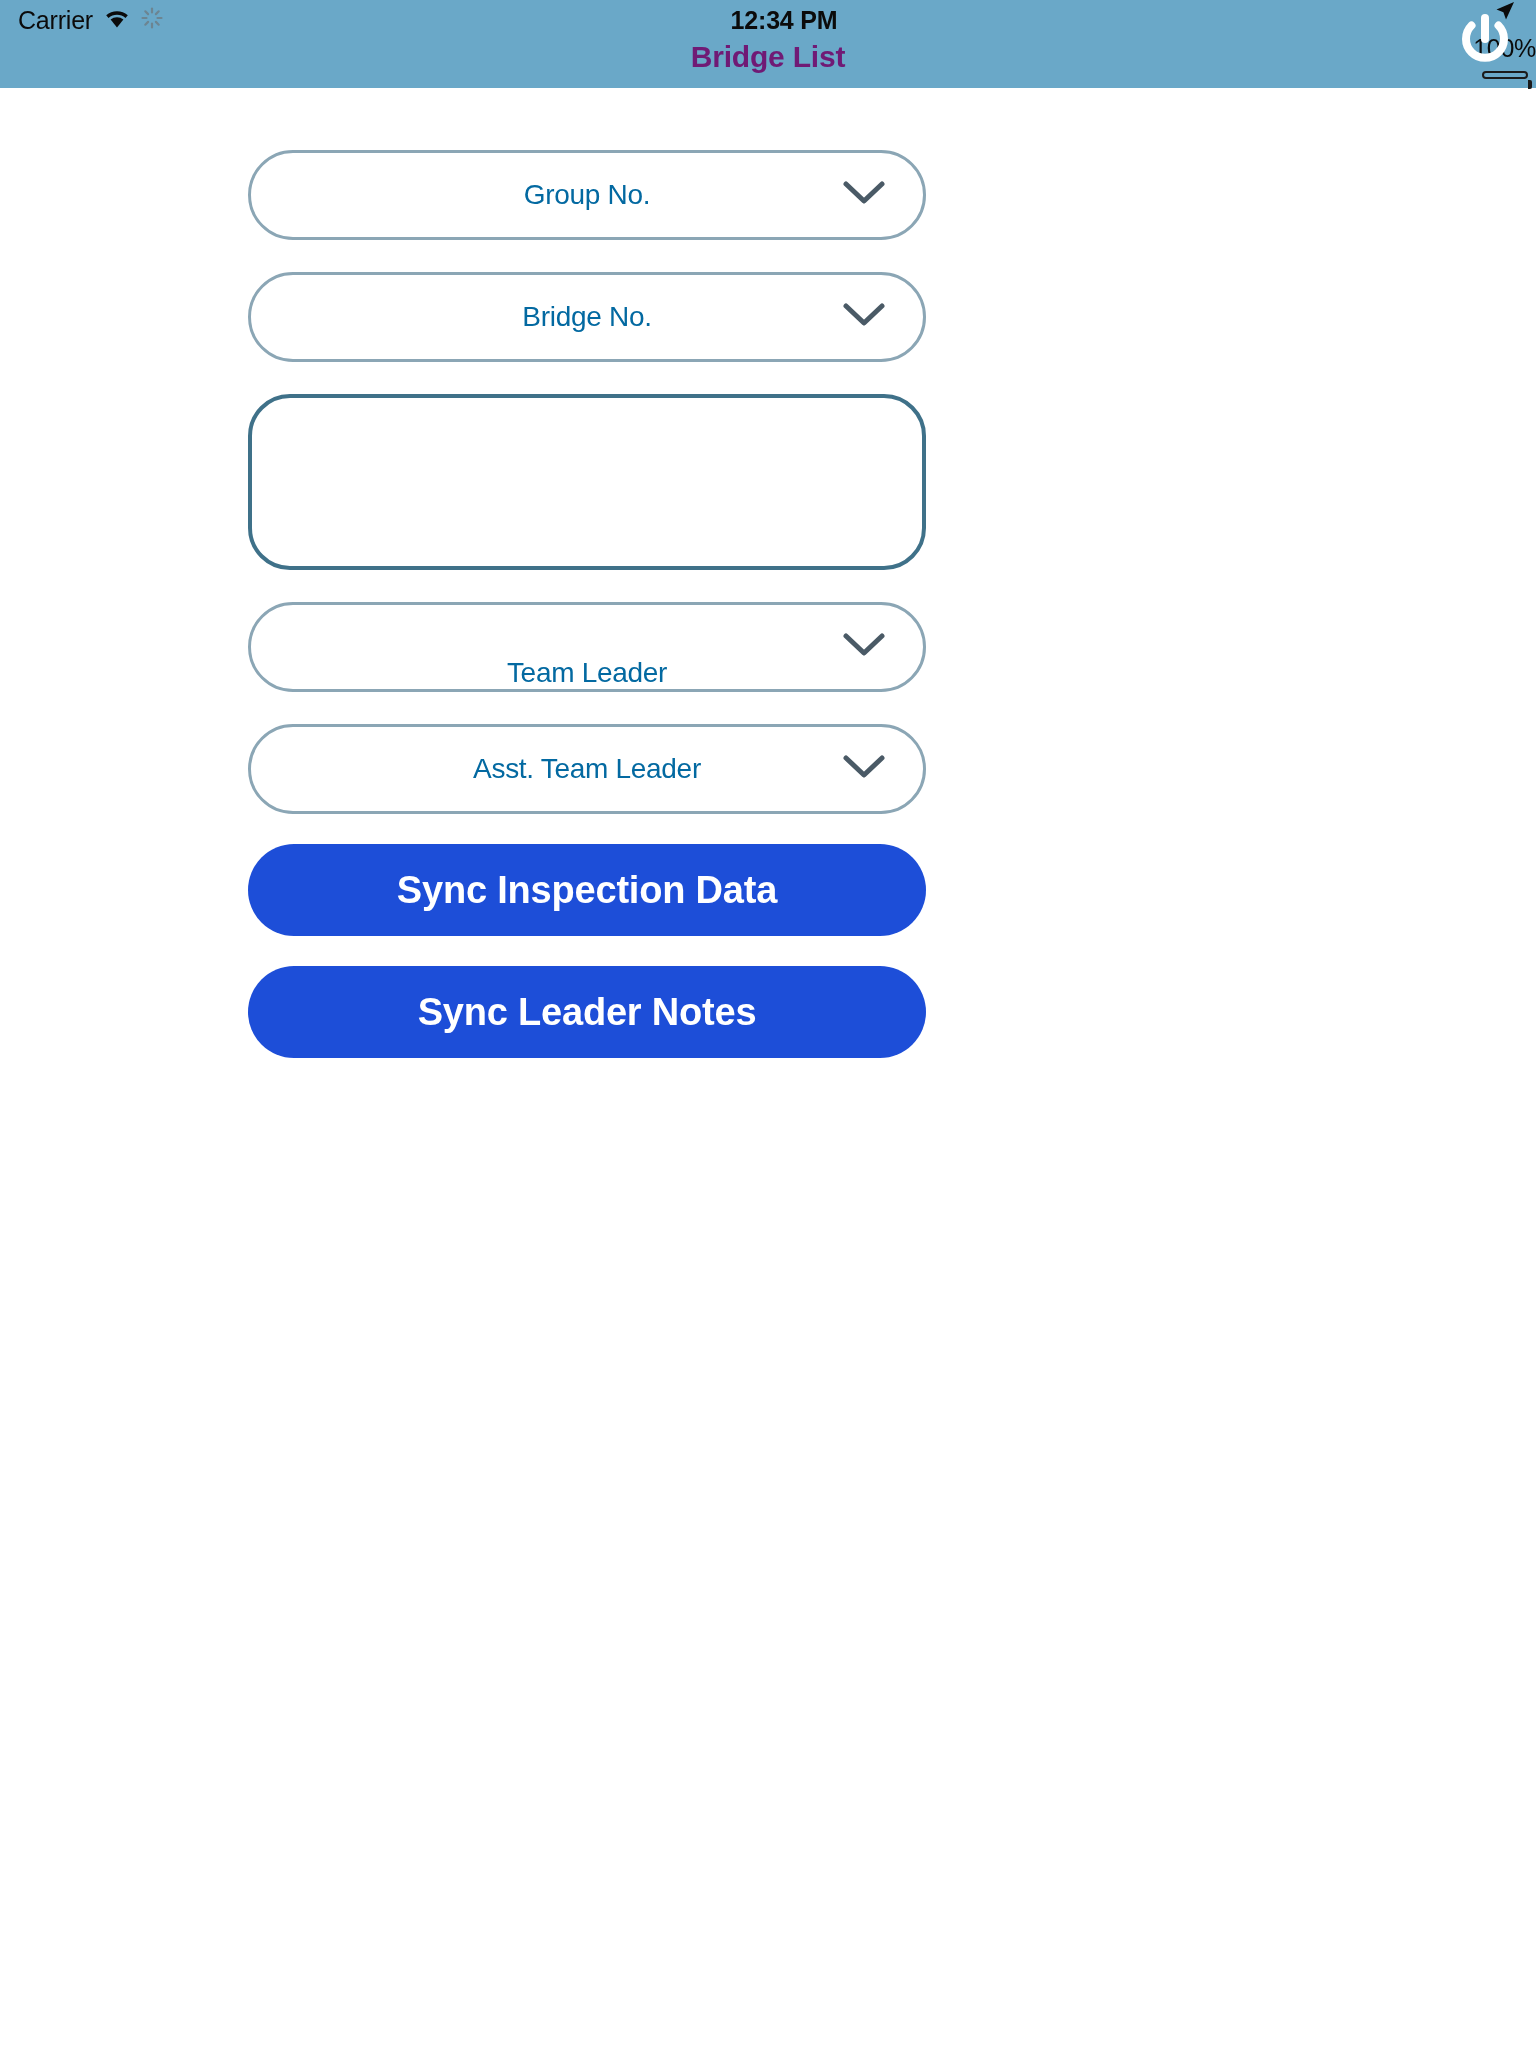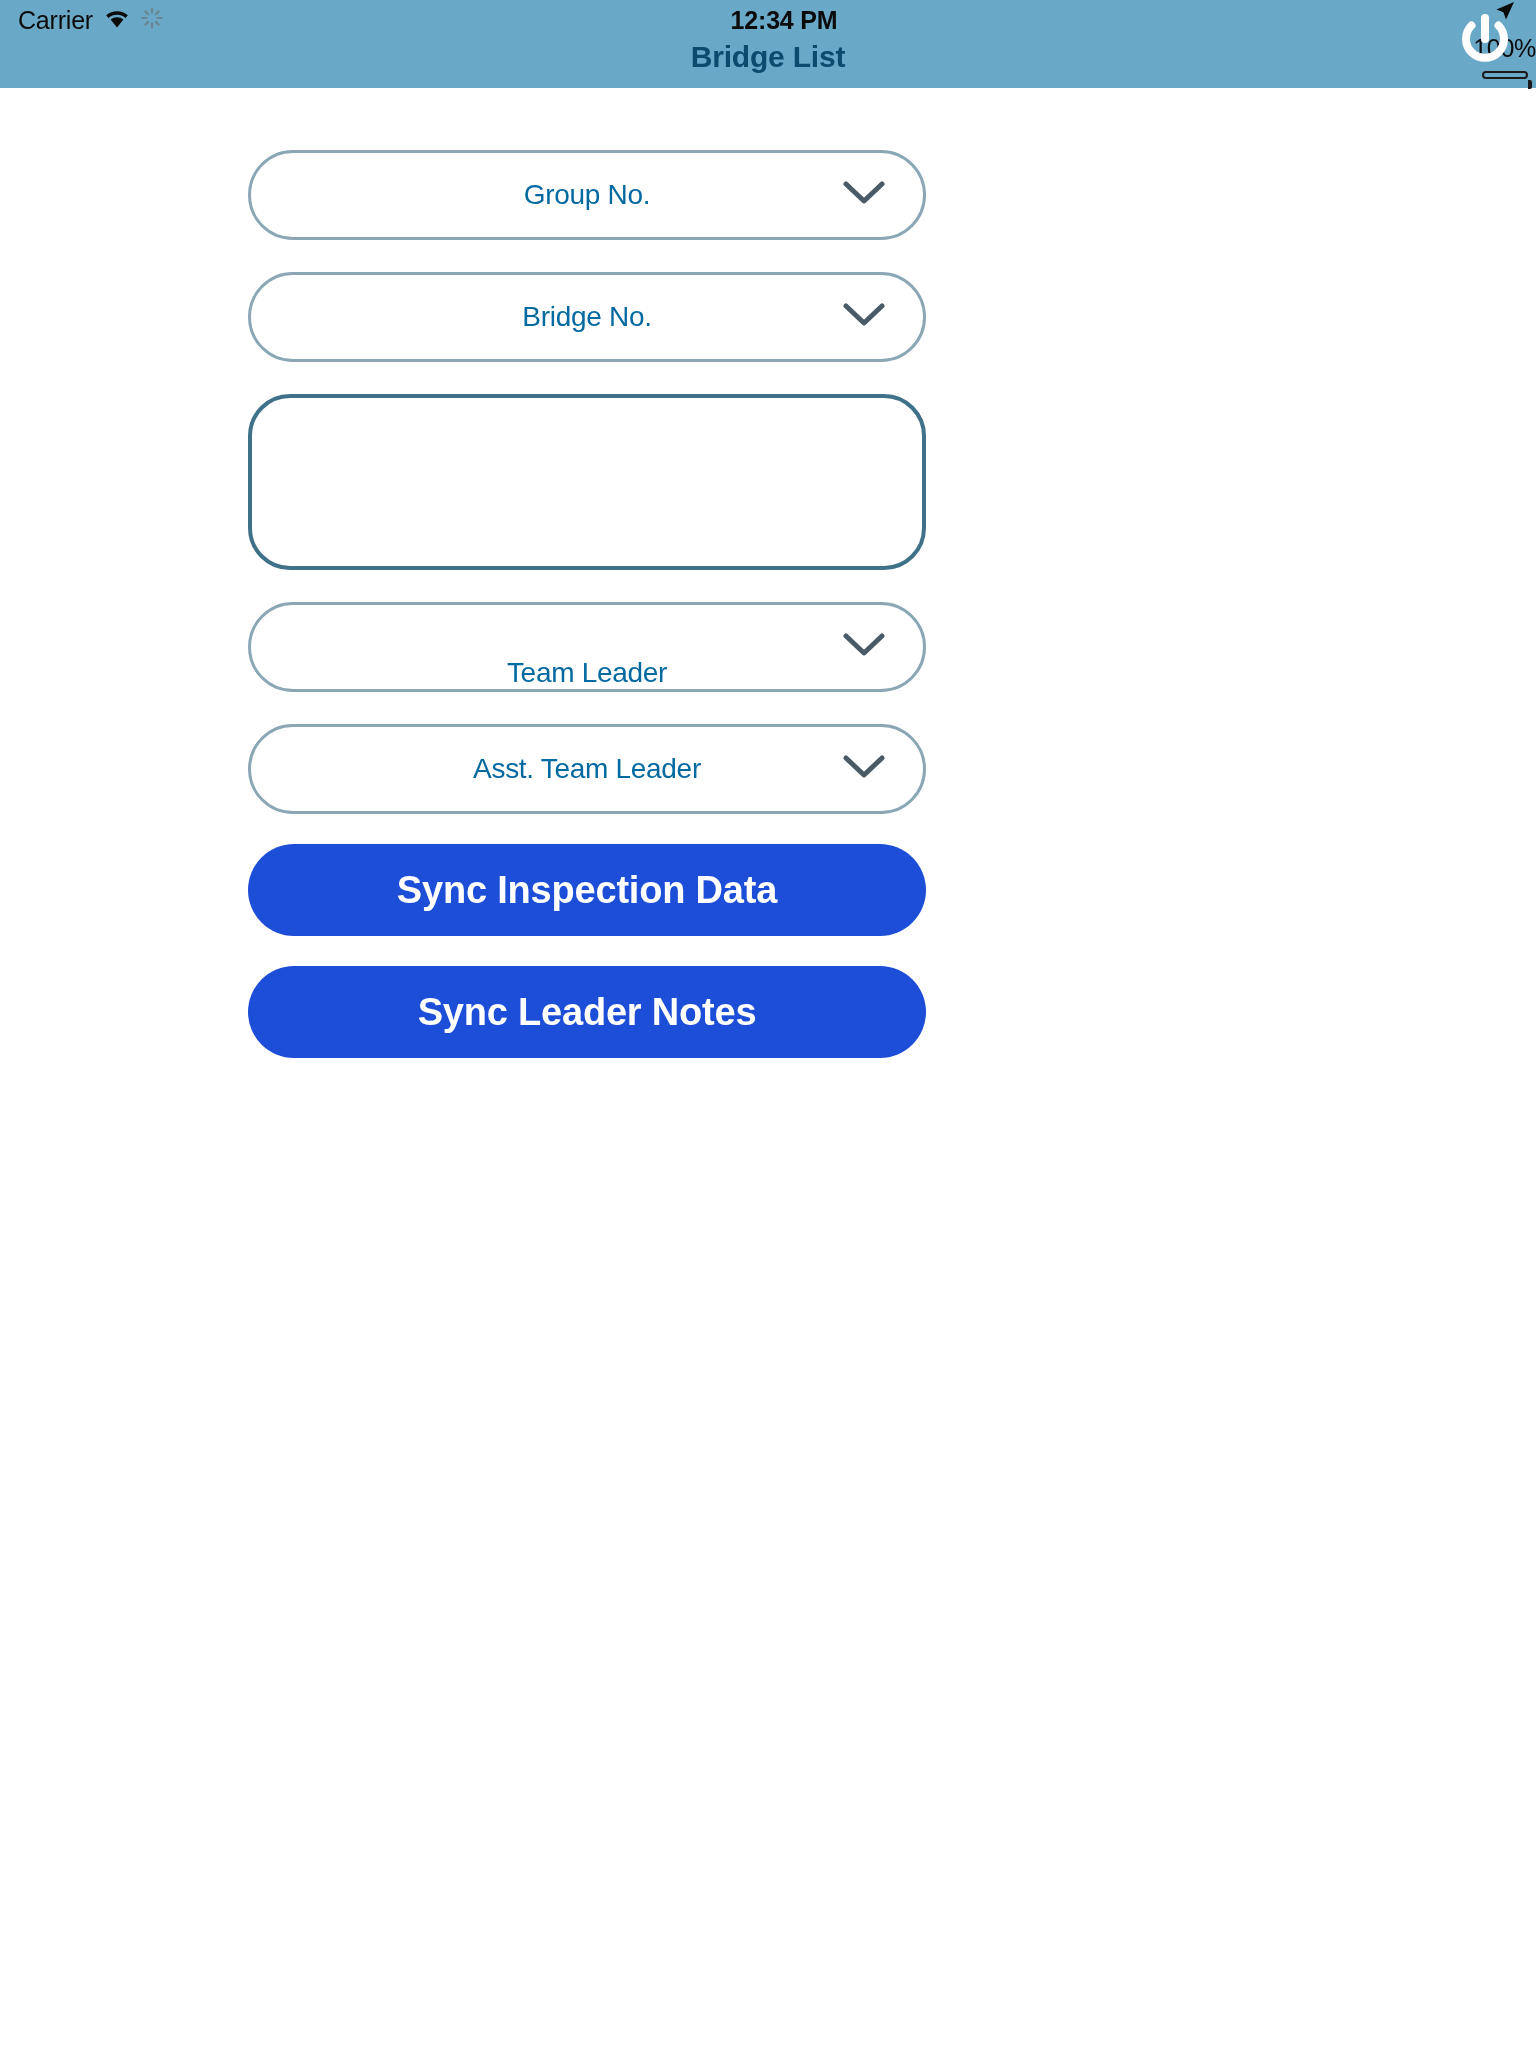--- a/index.html
+++ b/index.html
@@ -122,21 +122,21 @@
     position: absolute;
     left: 0;
     top: 40px;
     width: 1536px;
     height: 48px;
     display: flex;
     align-items: flex-start;
     justify-content: center;
     font-size: 30px;
     font-weight: bold;
-    color: #0c4a6e;
+    color: #701a75;
     letter-spacing: -0.2px;
   }
 
   .power-button {
     position: absolute;
     right: 18px;
     top: 12px;
     width: 66px;
     height: 66px;
     display: flex;

